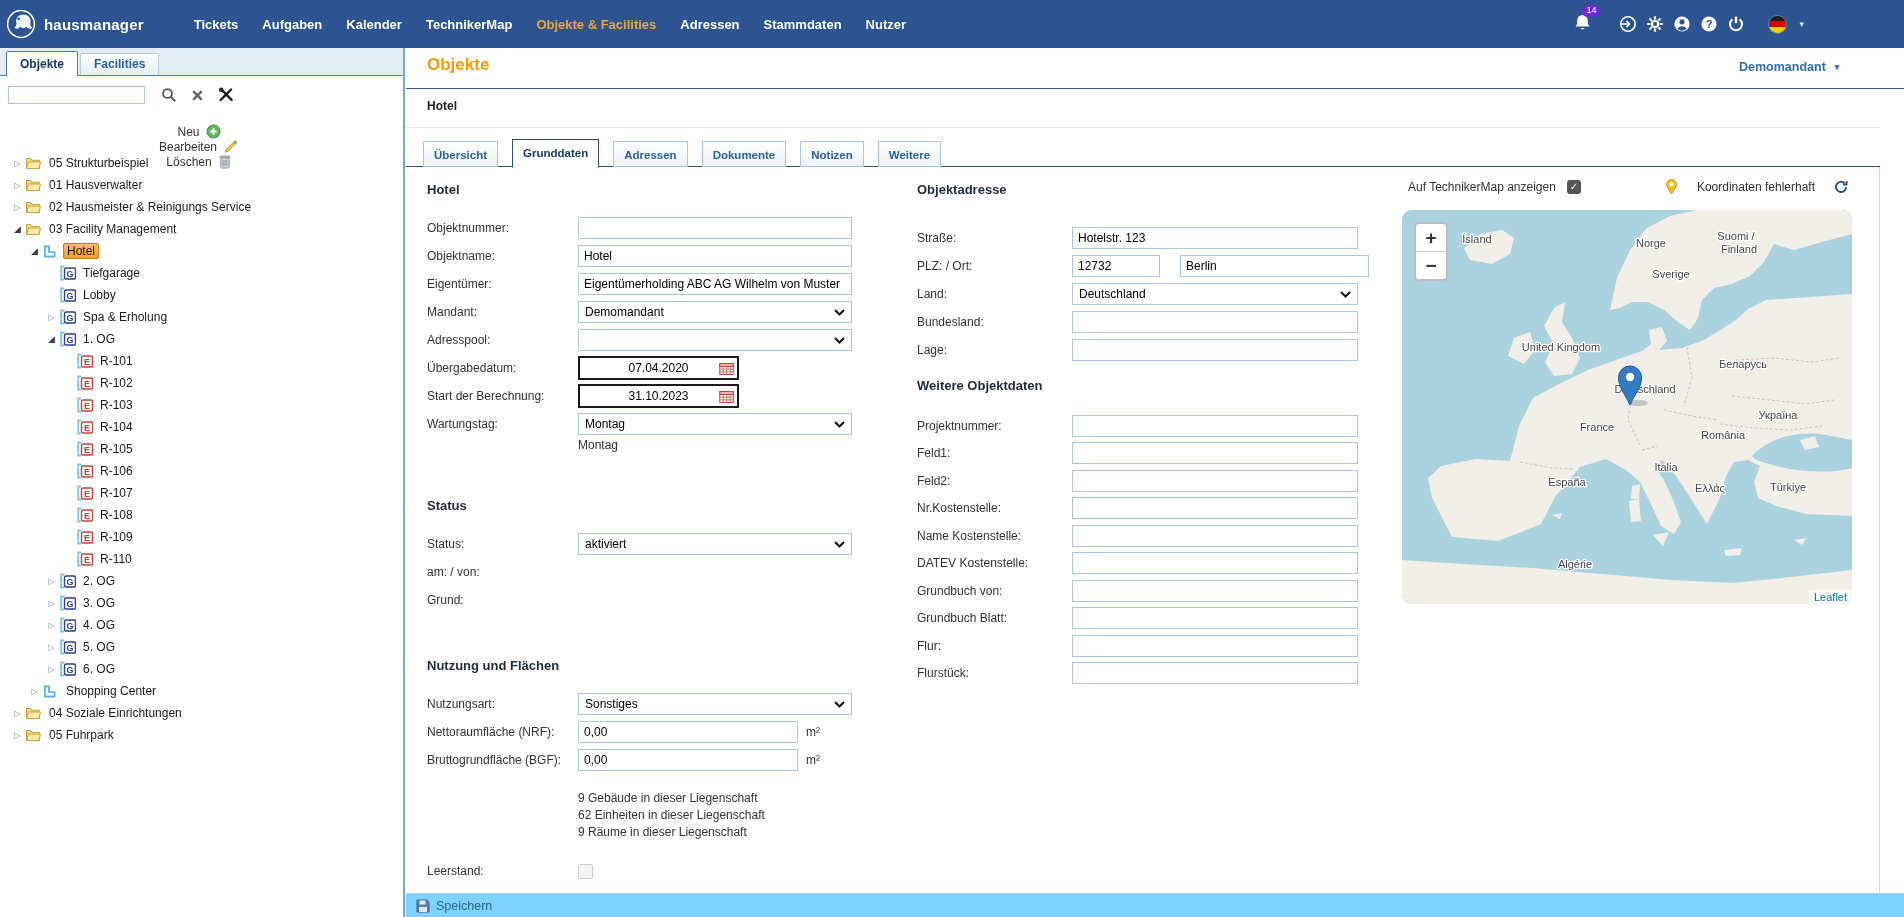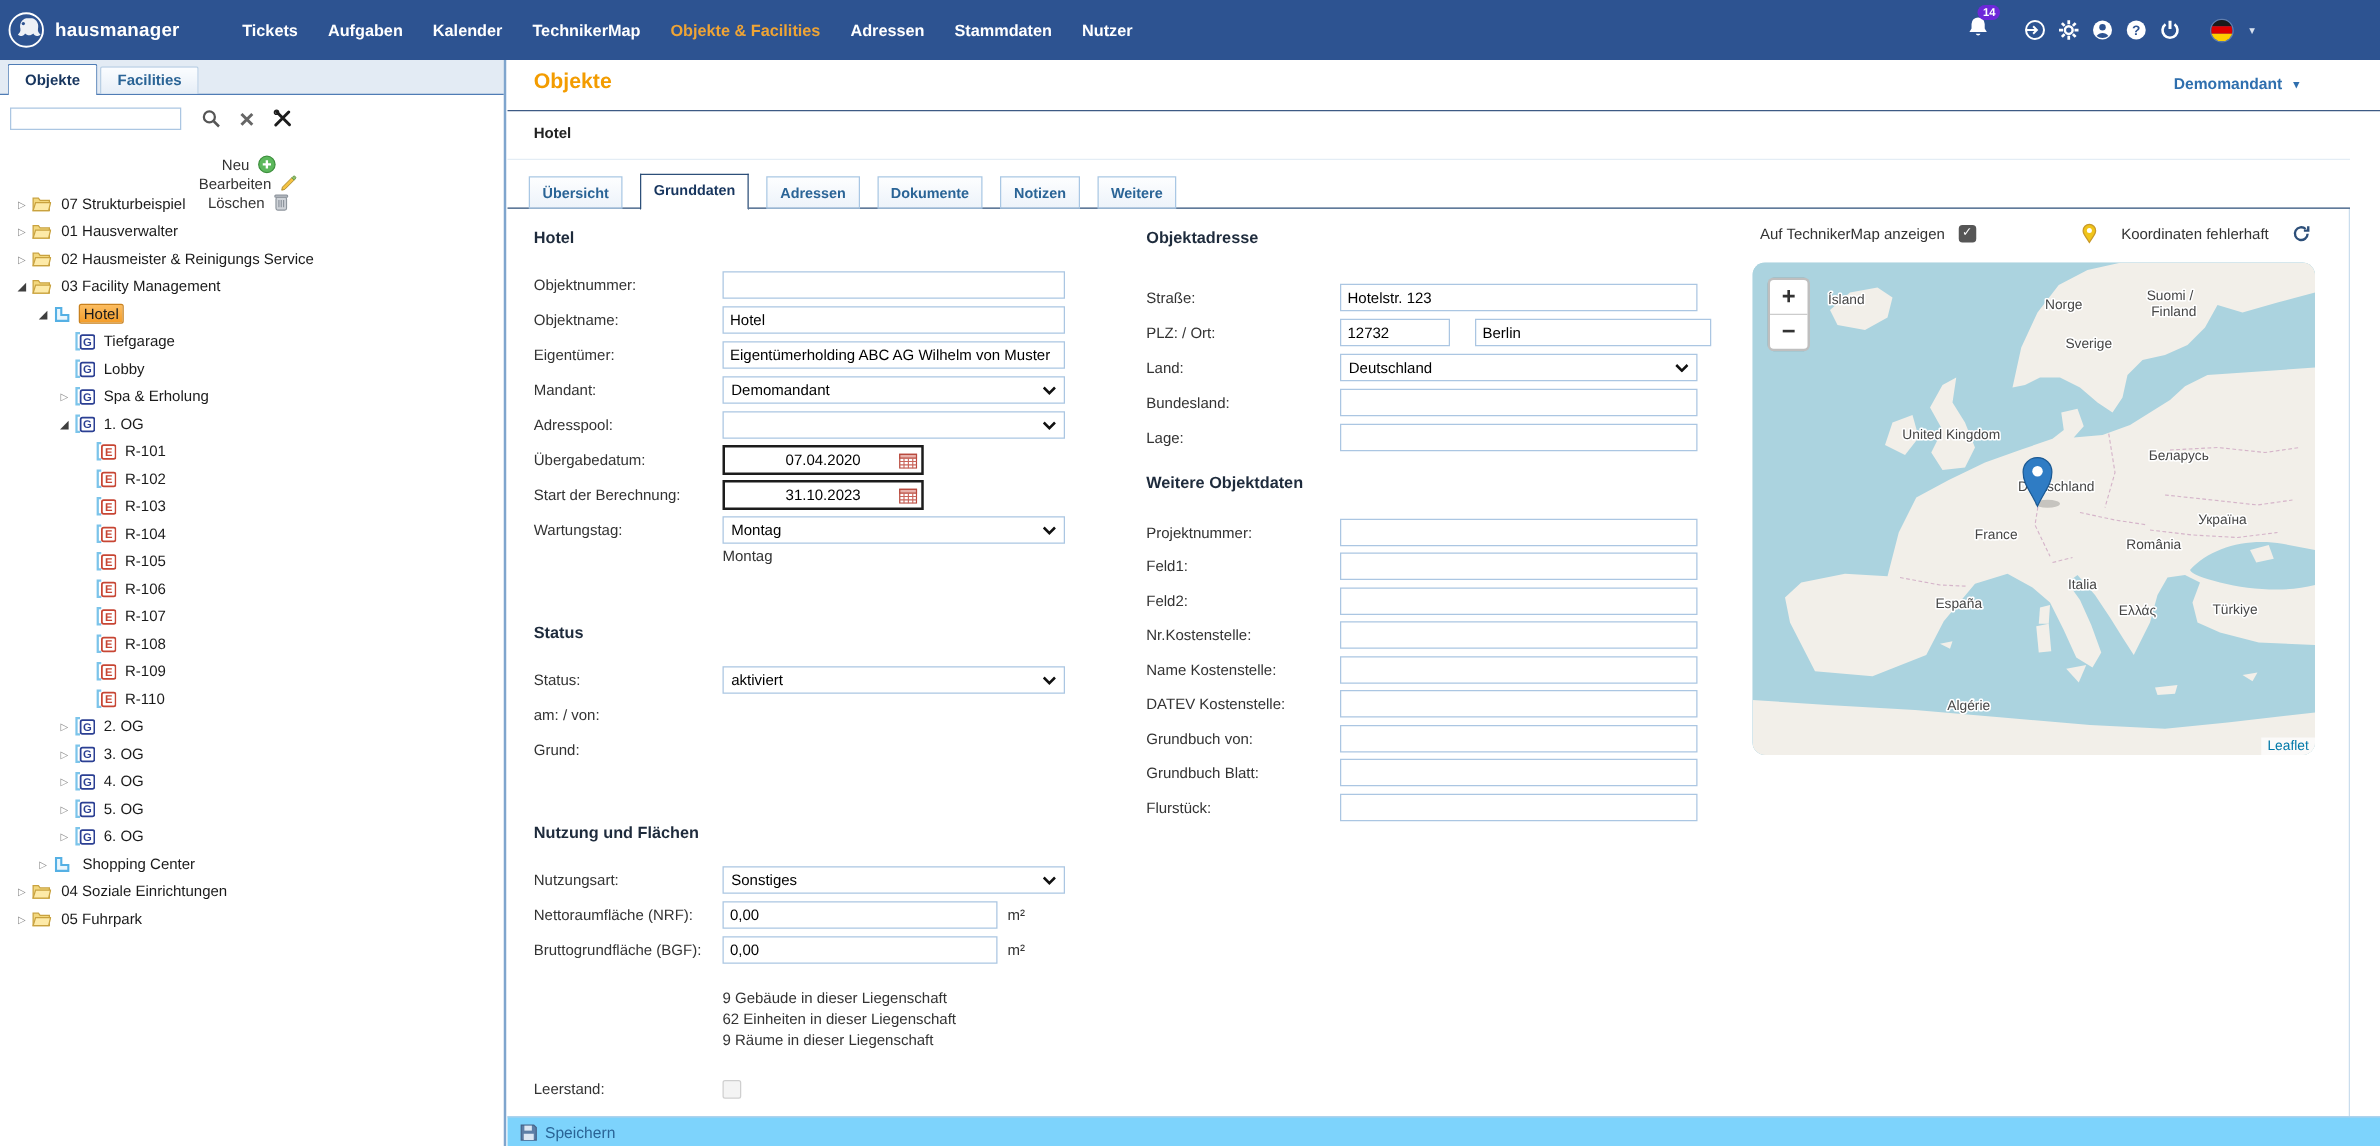--- a/index.html
+++ b/index.html
@@ -11,21 +11,21 @@
           display:flex;align-items:center;z-index:20;}
   .brand{display:flex;align-items:center;gap:8px;margin-left:6px;}
   .brand svg{display:block;}
   .brand-name{color:#fff;font-size:15px;font-weight:bold;letter-spacing:.2px;}
   .topnav{display:flex;gap:24px;margin-left:50px;}
   .nav-item{color:#fff;font-size:13px;font-weight:600;cursor:pointer;white-space:nowrap;}
   .nav-item.active{color:#efa435;}
   .top-icons{margin-left:auto;display:flex;align-items:center;gap:9px;margin-right:100px;}
   .bell-wrap{position:relative;margin-right:18px;}
   .badge{position:absolute;top:-8px;left:9px;background:#6d28d9;color:#fff;font-size:9px;
-         font-weight:bold;border-radius:8px;padding:1.5px 4px;line-height:1;}
+         font-weight:normal;border-radius:8px;padding:1.5px 4px;line-height:1;}
   .flag{width:17px;height:17px;border-radius:50%;overflow:hidden;margin-left:14px;
         display:flex;flex-direction:column;border:1px solid rgba(255,255,255,.25);}
   .flag div{flex:1;}
   .caret-down{color:#d9e2f0;font-size:9px;margin-left:3px;}
 
   
   .sidebar{position:absolute;left:0;top:48px;width:403px;height:869px;background:#fff;}
   .side-tabstrip{height:27px;background:#e3ebf4;border-bottom:1px solid #4f7cb5;
                  display:flex;align-items:flex-end;padding-left:6px;gap:2px;}
   .side-tab{height:21px;line-height:21px;padding:0 13px;font-size:12px;font-weight:bold;
@@ -245,21 +245,21 @@
   </div>
   <div class="tree" id="tree">
       <div class="trow" style="padding-left: 10px;">
         <span class="texp">▷</span>
         <span class="ticon-box">
           <svg width="16" height="14" viewBox="0 0 16 14">
             <path d="M1.5 12.5V2.5h4.2l1.4 1.8h7.4v8.2z" fill="#f3d87e" stroke="#c9a23f"></path>
             <path d="M1.5 12.5L3.5 6h12l-1.6 6.5z" fill="#fdeaa8" stroke="#c9a23f"></path>
           </svg>
         </span>
-        <span class="tlabel">07 Strukturbeispiel</span>
+        <span class="tlabel">05 Strukturbeispiel</span>
       </div>
       <div class="trow" style="padding-left: 10px;">
         <span class="texp">▷</span>
         <span class="ticon-box">
           <svg width="16" height="14" viewBox="0 0 16 14">
             <path d="M1.5 12.5V2.5h4.2l1.4 1.8h7.4v8.2z" fill="#f3d87e" stroke="#c9a23f"></path>
             <path d="M1.5 12.5L3.5 6h12l-1.6 6.5z" fill="#fdeaa8" stroke="#c9a23f"></path>
           </svg>
         </span>
         <span class="tlabel">01 Hausverwalter</span>
@@ -735,20 +735,24 @@
         <div class="frow">
           <span class="flabel">DATEV Kostenstelle:</span>
           <input class="tinput" style="">
         </div>
         <div class="frow">
           <span class="flabel">Grundbuch von:</span>
           <input class="tinput" style="">
         </div>
         <div class="frow">
           <span class="flabel">Grundbuch Blatt:</span>
+          <input class="tinput" style="">
+        </div>
+        <div class="frow">
+          <span class="flabel">Flur:</span>
           <input class="tinput" style="">
         </div>
         <div class="frow">
           <span class="flabel">Flurstück:</span>
           <input class="tinput" style="">
         </div>
       </div>
     </div>
   </div>
 

